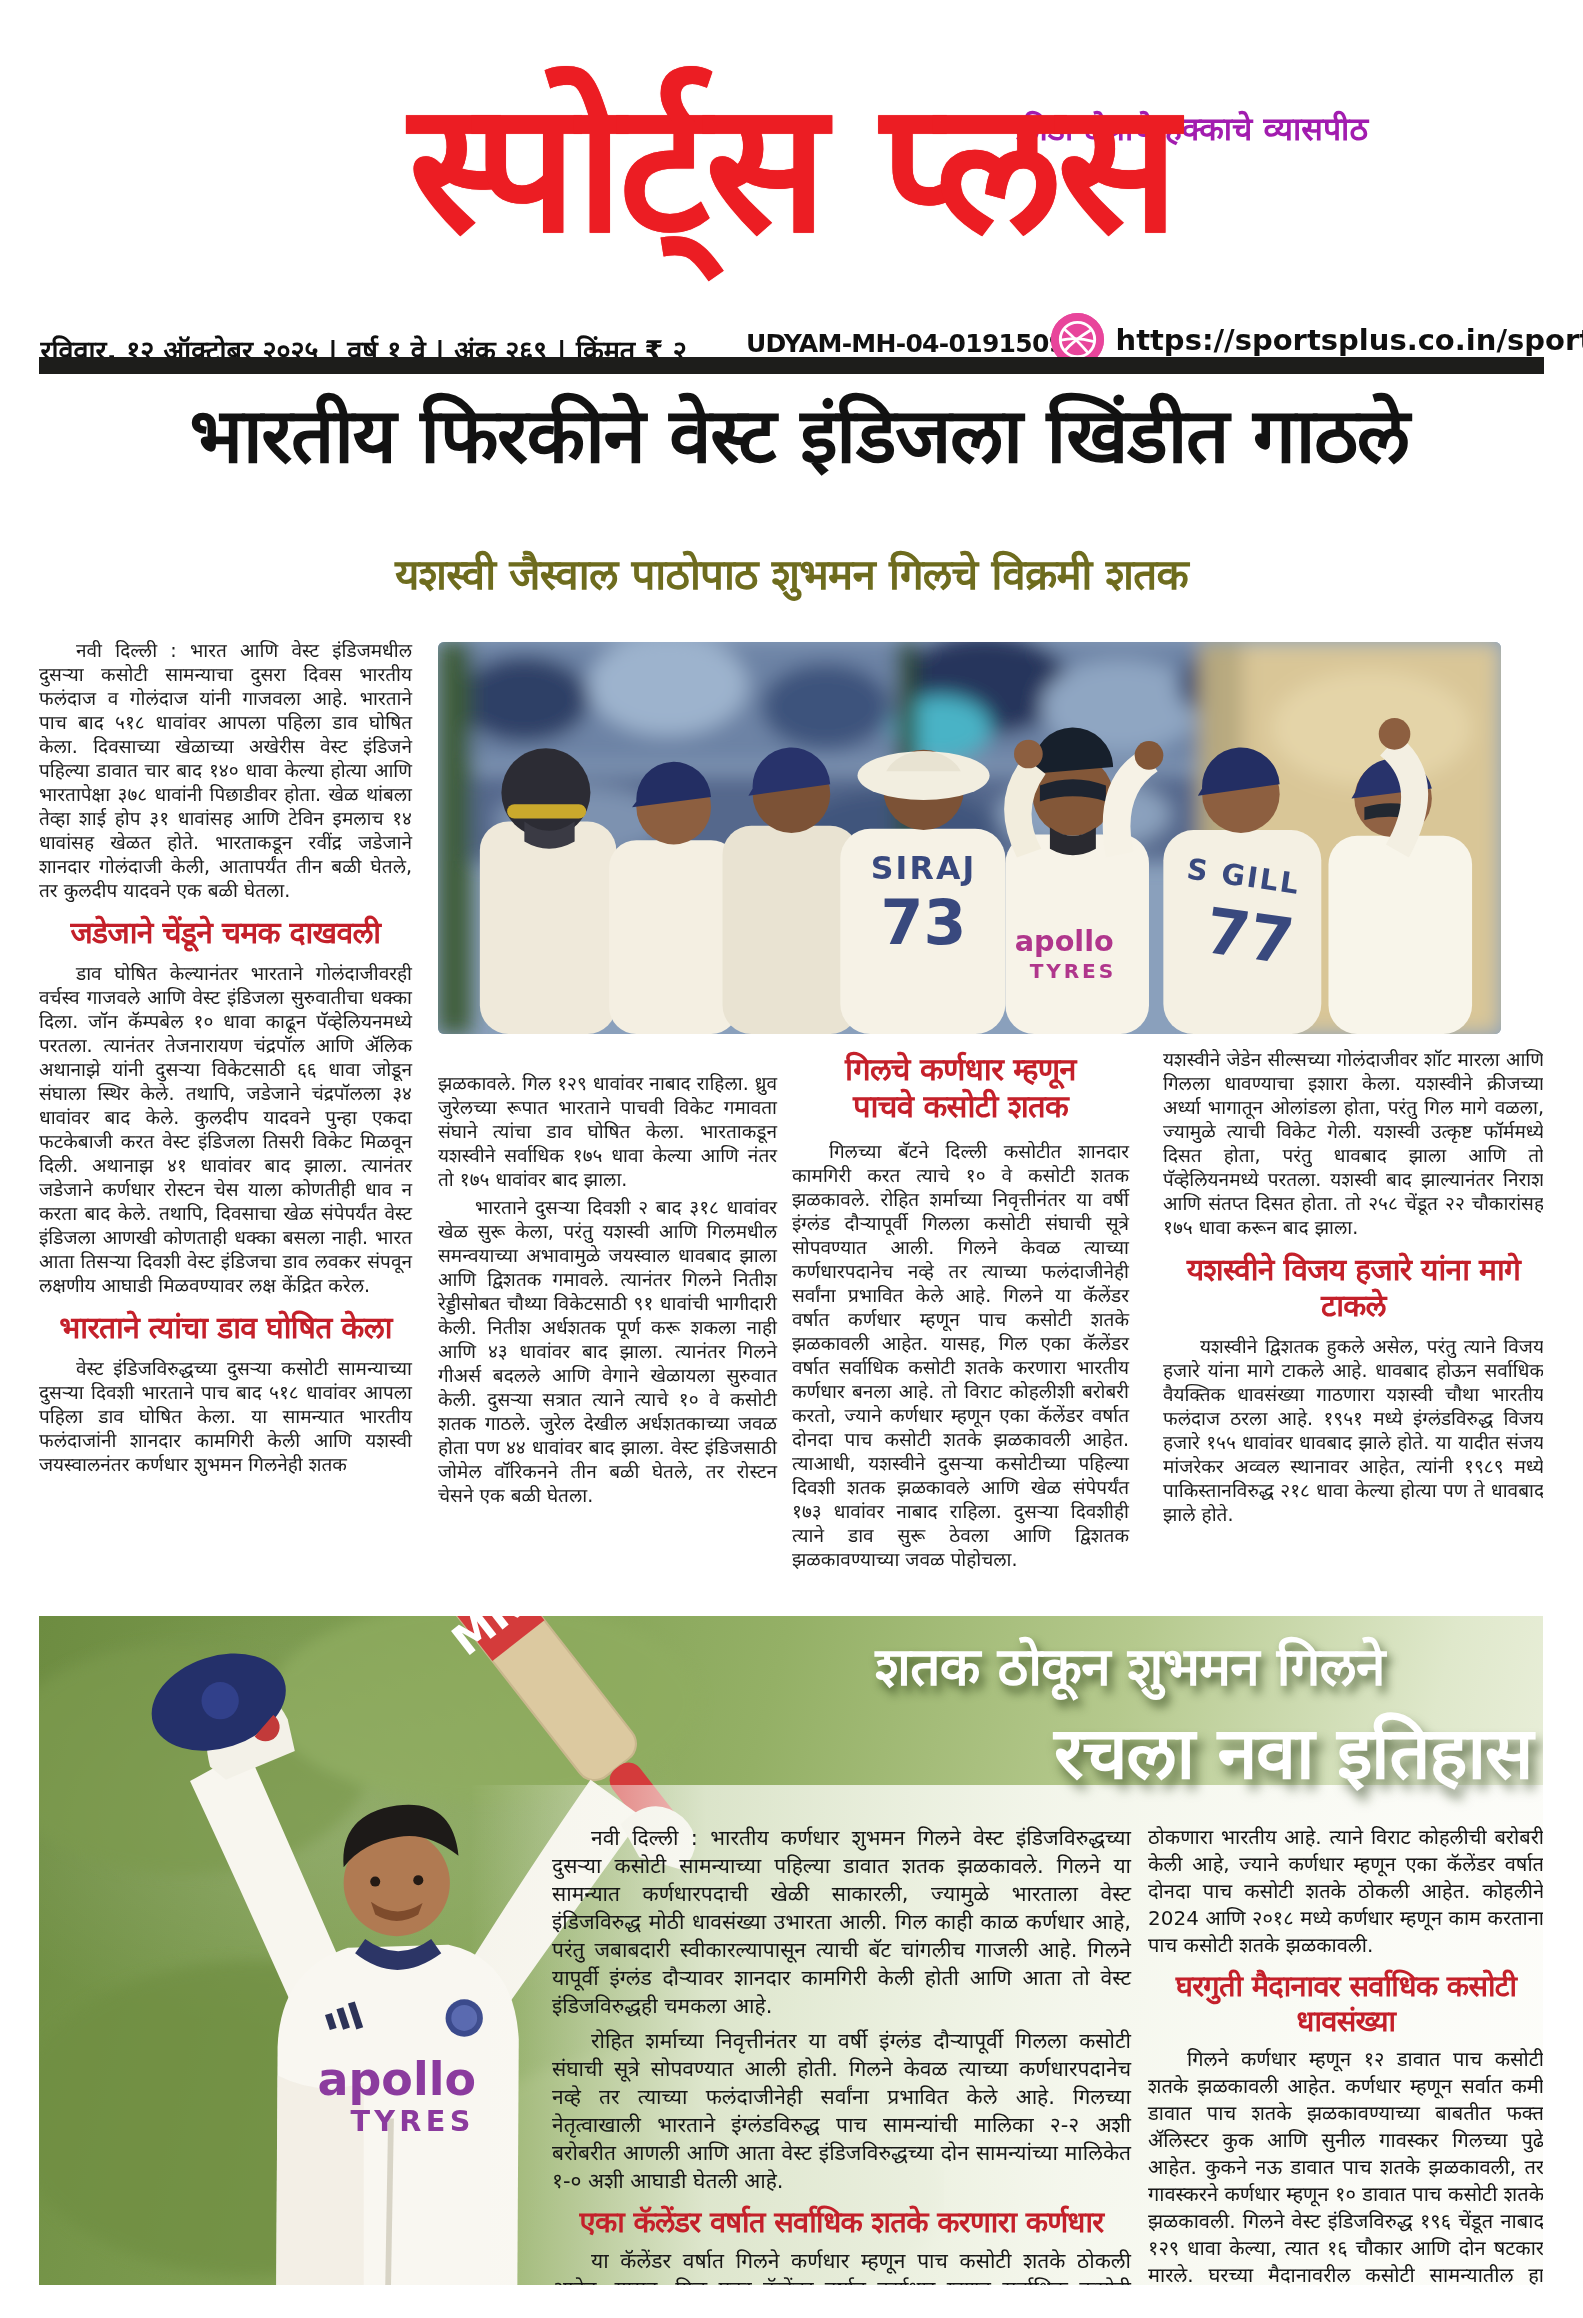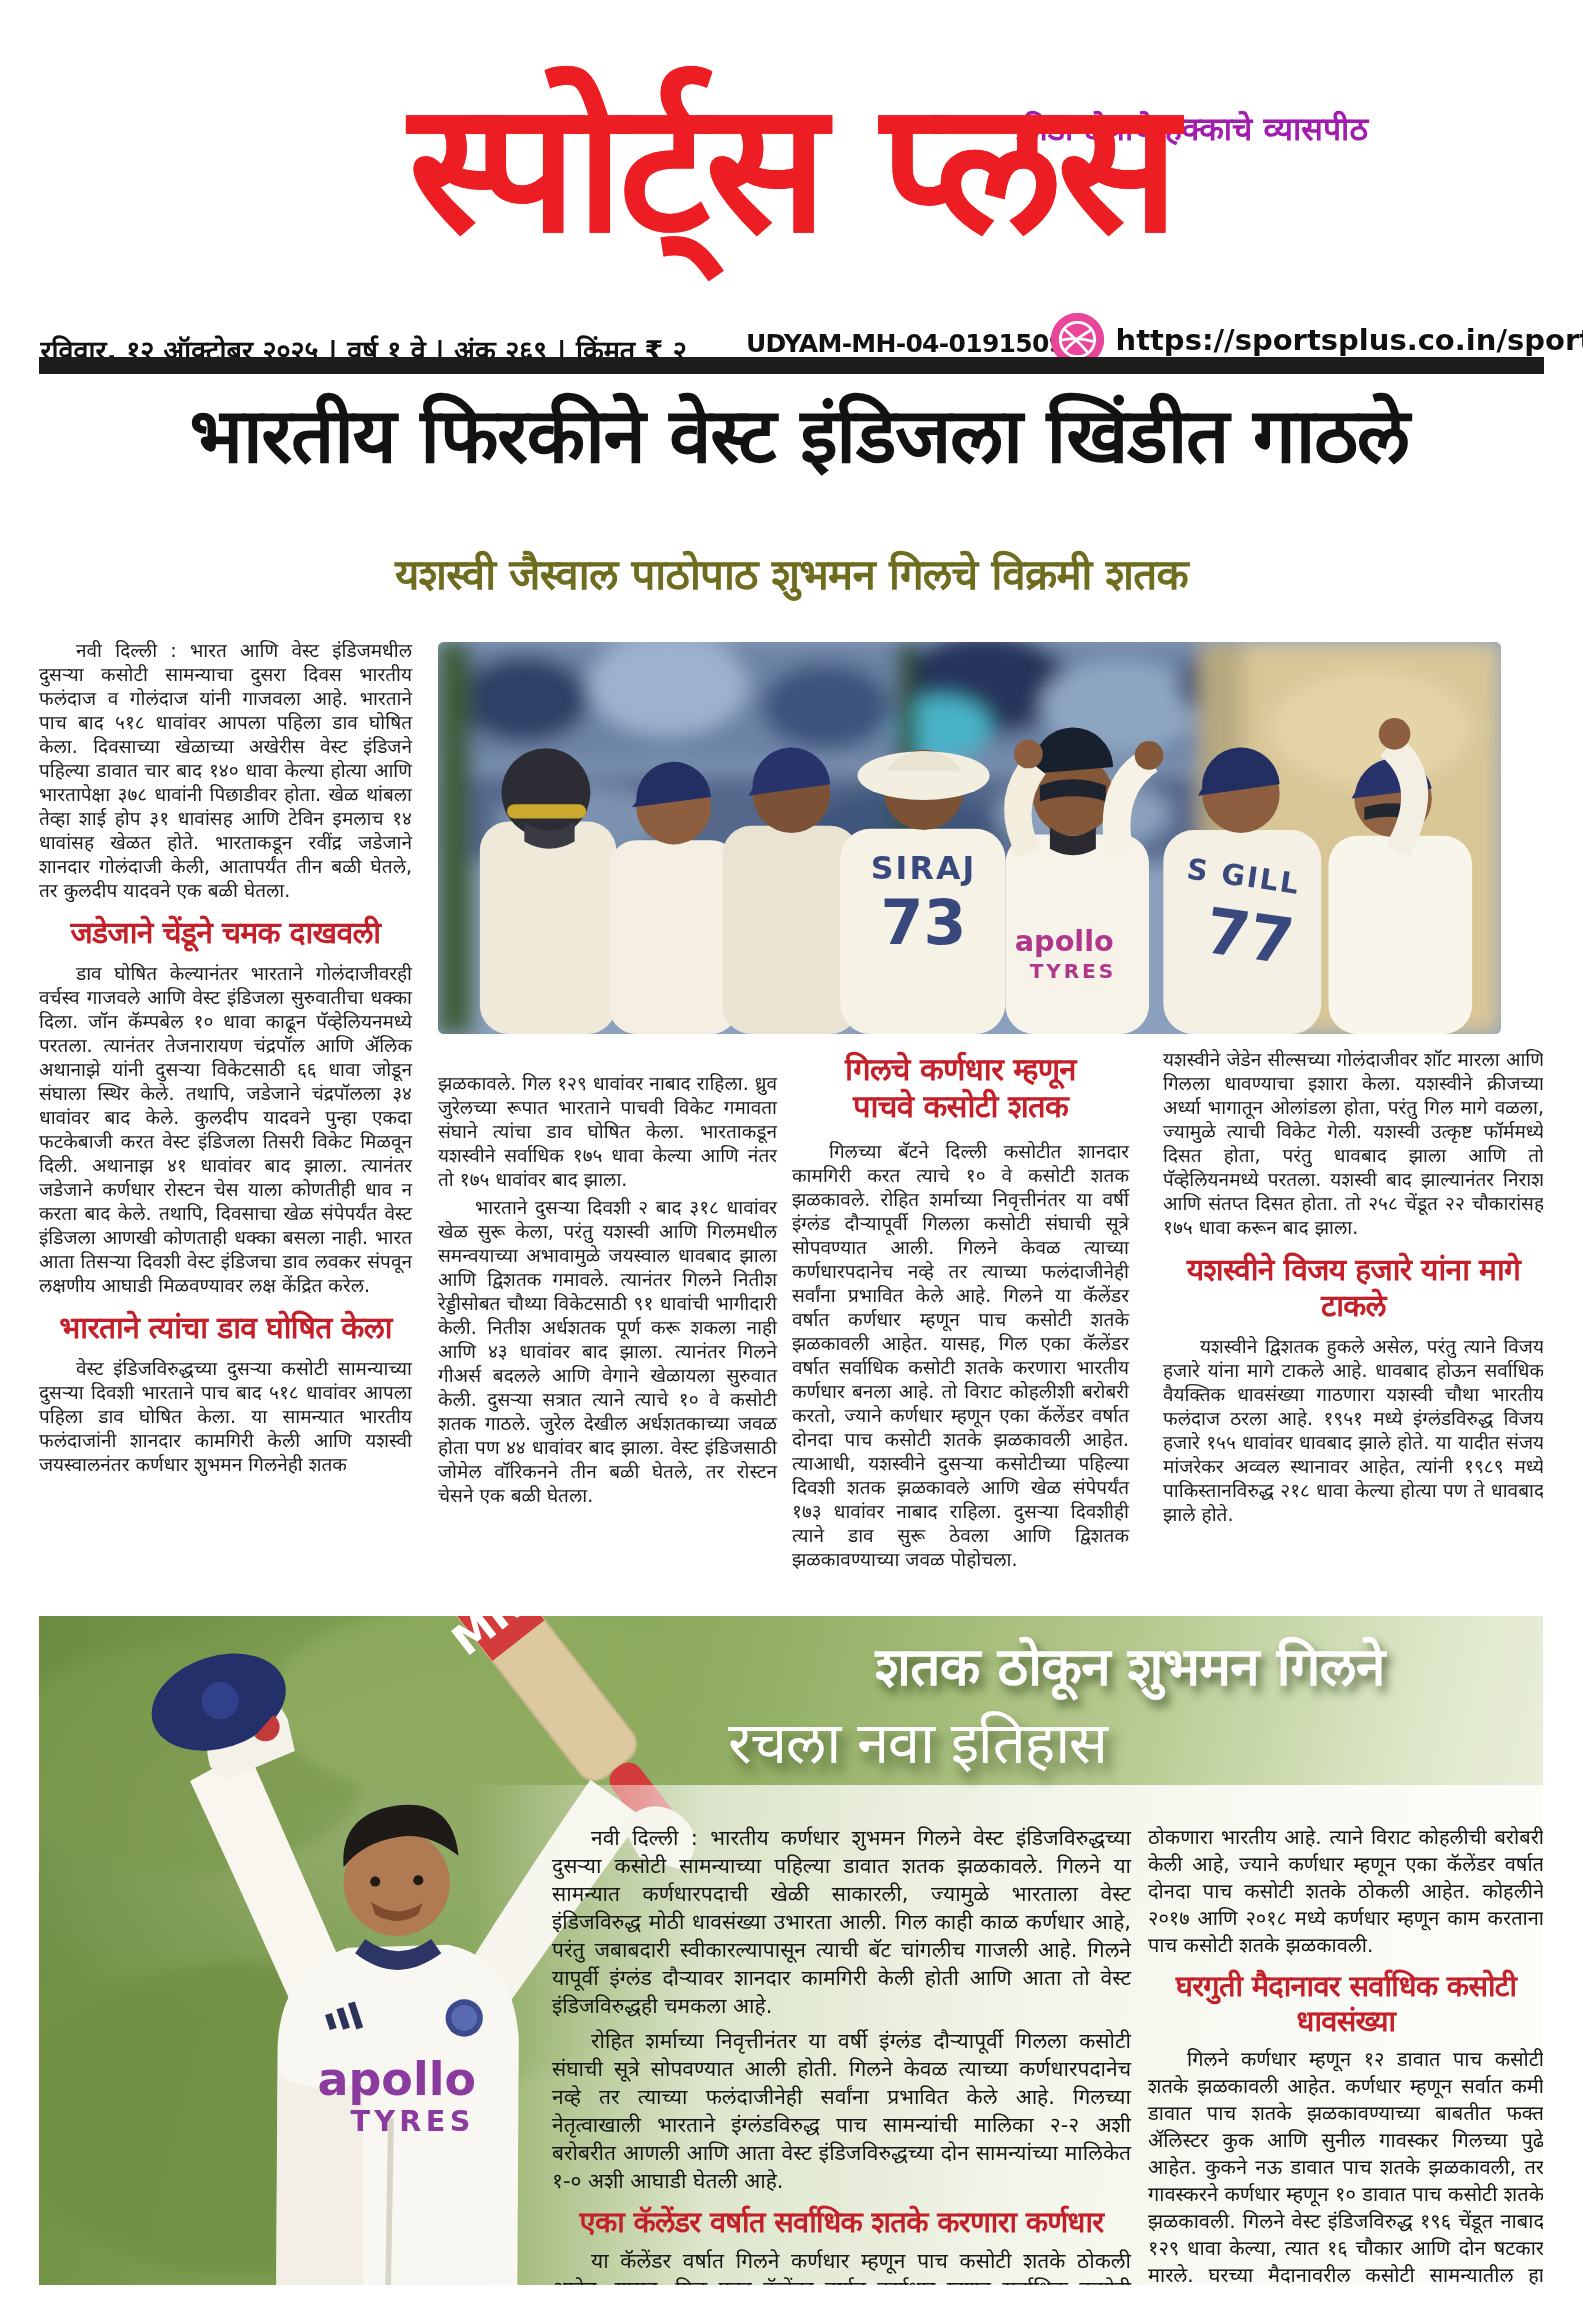--- a/index.html
+++ b/index.html
@@ -43,22 +43,22 @@
   
   .bottom-section{position:absolute;top:1616px;left:39px;width:1504px;height:669px;overflow:hidden;
     background:
       radial-gradient(646px 359px at 18% 30%, rgba(255,255,255,.16), rgba(255,255,255,0) 60%),
       linear-gradient(104deg,#6d8c41 0%,#83a255 28%,#94b066 45%,#b5c98d 66%,#dfe8cb 85%,#f2f4e6 100%);}
   .bottom-fog{position:absolute;left:431px;right:0;top:169px;bottom:0;
     background:linear-gradient(to right, rgba(248,250,242,0) 0%, rgba(250,251,245,.70) 22%, rgba(252,252,248,.88) 55%, rgba(253,253,250,.96) 100%);}
   .bottom-headline-1{position:absolute;top:11.5px;left:689px;width:804px;text-align:center;
     font-size:53px;font-weight:800;color:#ffffff;letter-spacing:-0.7px;
     text-shadow:4.3px 7.2px 10px rgba(35,55,15,.65);}
-  .bottom-headline-2{position:absolute;top:85px;left:689px;width:804px;text-align:left;
-    font-size:58px;font-weight:400;color:#ffffff;letter-spacing:-1.4px;
+  .bottom-headline-2{position:absolute;top:85px;left:689px;width:804px;text-align:right;
+    font-size:72px;font-weight:700;color:#ffffff;letter-spacing:-1.4px;
     text-shadow:5.7px 10px 11.5px rgba(35,55,15,.6);}
   .bcol{position:absolute;text-align:justify;color:#161616;}
   .bcol p{margin:0 0 7.2px 0;}
   .bcol p.ind{text-indent:39px;}
   .bcol .sec-head{margin:10px 0 7.2px 0;font-size:29px;}
   .bcol-a{left:513px;top:208px;width:579px;font-size:21px;line-height:28px;}
   .bcol-b{left:1109px;top:208px;width:396px;font-size:20px;line-height:27px;}
 
   .gill-figure{position:absolute;left:0;top:0;width:905px;height:669px;}
 
@@ -280,20 +280,20 @@
     <div class="bottom-headline-2">रचला नवा इतिहास</div>
 
     <div class="bcol bcol-a">
       <p class="ind">नवी दिल्ली : भारतीय कर्णधार शुभमन गिलने वेस्ट इंडिजविरुद्धच्या दुसऱ्या कसोटी सामन्याच्या पहिल्या डावात शतक झळकावले. गिलने या सामन्यात कर्णधारपदाची खेळी साकारली, ज्यामुळे भारताला वेस्ट इंडिजविरुद्ध मोठी धावसंख्या उभारता आली. गिल काही काळ कर्णधार आहे, परंतु जबाबदारी स्वीकारल्यापासून त्याची बॅट चांगलीच गाजली आहे. गिलने यापूर्वी इंग्लंड दौऱ्यावर शानदार कामगिरी केली होती आणि आता तो वेस्ट इंडिजविरुद्धही चमकला आहे.</p>
       <p class="ind">रोहित शर्माच्या निवृत्तीनंतर या वर्षी इंग्लंड दौऱ्यापूर्वी गिलला कसोटी संघाची सूत्रे सोपवण्यात आली होती. गिलने केवळ त्याच्या कर्णधारपदानेच नव्हे तर त्याच्या फलंदाजीनेही सर्वांना प्रभावित केले आहे. गिलच्या नेतृत्वाखाली भारताने इंग्लंडविरुद्ध पाच सामन्यांची मालिका २-२ अशी बरोबरीत आणली आणि आता वेस्ट इंडिजविरुद्धच्या दोन सामन्यांच्या मालिकेत १-० अशी आघाडी घेतली आहे.</p>
       <div class="sec-head">एका कॅलेंडर वर्षात सर्वाधिक शतके करणारा कर्णधार</div>
       <p class="ind">या कॅलेंडर वर्षात गिलने कर्णधार म्हणून पाच कसोटी शतके ठोकली आहेत. यासह, गिल एका कॅलेंडर वर्षात कर्णधार म्हणून सर्वाधिक कसोटी शतके</p>
     </div>
 
     <div class="bcol bcol-b">
-      <p>ठोकणारा भारतीय आहे. त्याने विराट कोहलीची बरोबरी केली आहे, ज्याने कर्णधार म्हणून एका कॅलेंडर वर्षात दोनदा पाच कसोटी शतके ठोकली आहेत. कोहलीने २०१७ आणि २०१८ मध्ये कर्णधार म्हणून काम करताना पाच कसोटी शतके झळकावली.</p>
+      <p>ठोकणारा भारतीय आहे. त्याने विराट कोहलीची बरोबरी केली आहे, ज्याने कर्णधार म्हणून एका कॅलेंडर वर्षात दोनदा पाच कसोटी शतके ठोकली आहेत. कोहलीने 2024 आणि २०१८ मध्ये कर्णधार म्हणून काम करताना पाच कसोटी शतके झळकावली.</p>
       <div class="sec-head">घरगुती मैदानावर सर्वाधिक कसोटी धावसंख्या</div>
       <p class="ind">गिलने कर्णधार म्हणून १२ डावात पाच कसोटी शतके झळकावली आहेत. कर्णधार म्हणून सर्वात कमी डावात पाच शतके झळकावण्याच्या बाबतीत फक्त ॲलिस्टर कुक आणि सुनील गावस्कर गिलच्या पुढे आहेत. कुकने नऊ डावात पाच शतके झळकावली, तर गावस्करने कर्णधार म्हणून १० डावात पाच कसोटी शतके झळकावली. गिलने वेस्ट इंडिजविरुद्ध १९६ चेंडूत नाबाद १२९ धावा केल्या, त्यात १६ चौकार आणि दोन षटकार मारले. घरच्या मैदानावरील कसोटी सामन्यातील हा त्याचा सर्वोच्च धावसंख्या आहे. यापूर्वी, गिलचा घरच्या मैदानावरील कसोटी सामन्यातील सर्वोच्च धावसंख्या २०२३ मध्ये अहमदाबाद कसोटीत ऑस्ट्रेलियाविरुद्ध १२८ धावा होत्या.</p>
     </div>
   </div>
 
 </div>
 
 
 </body></html>

